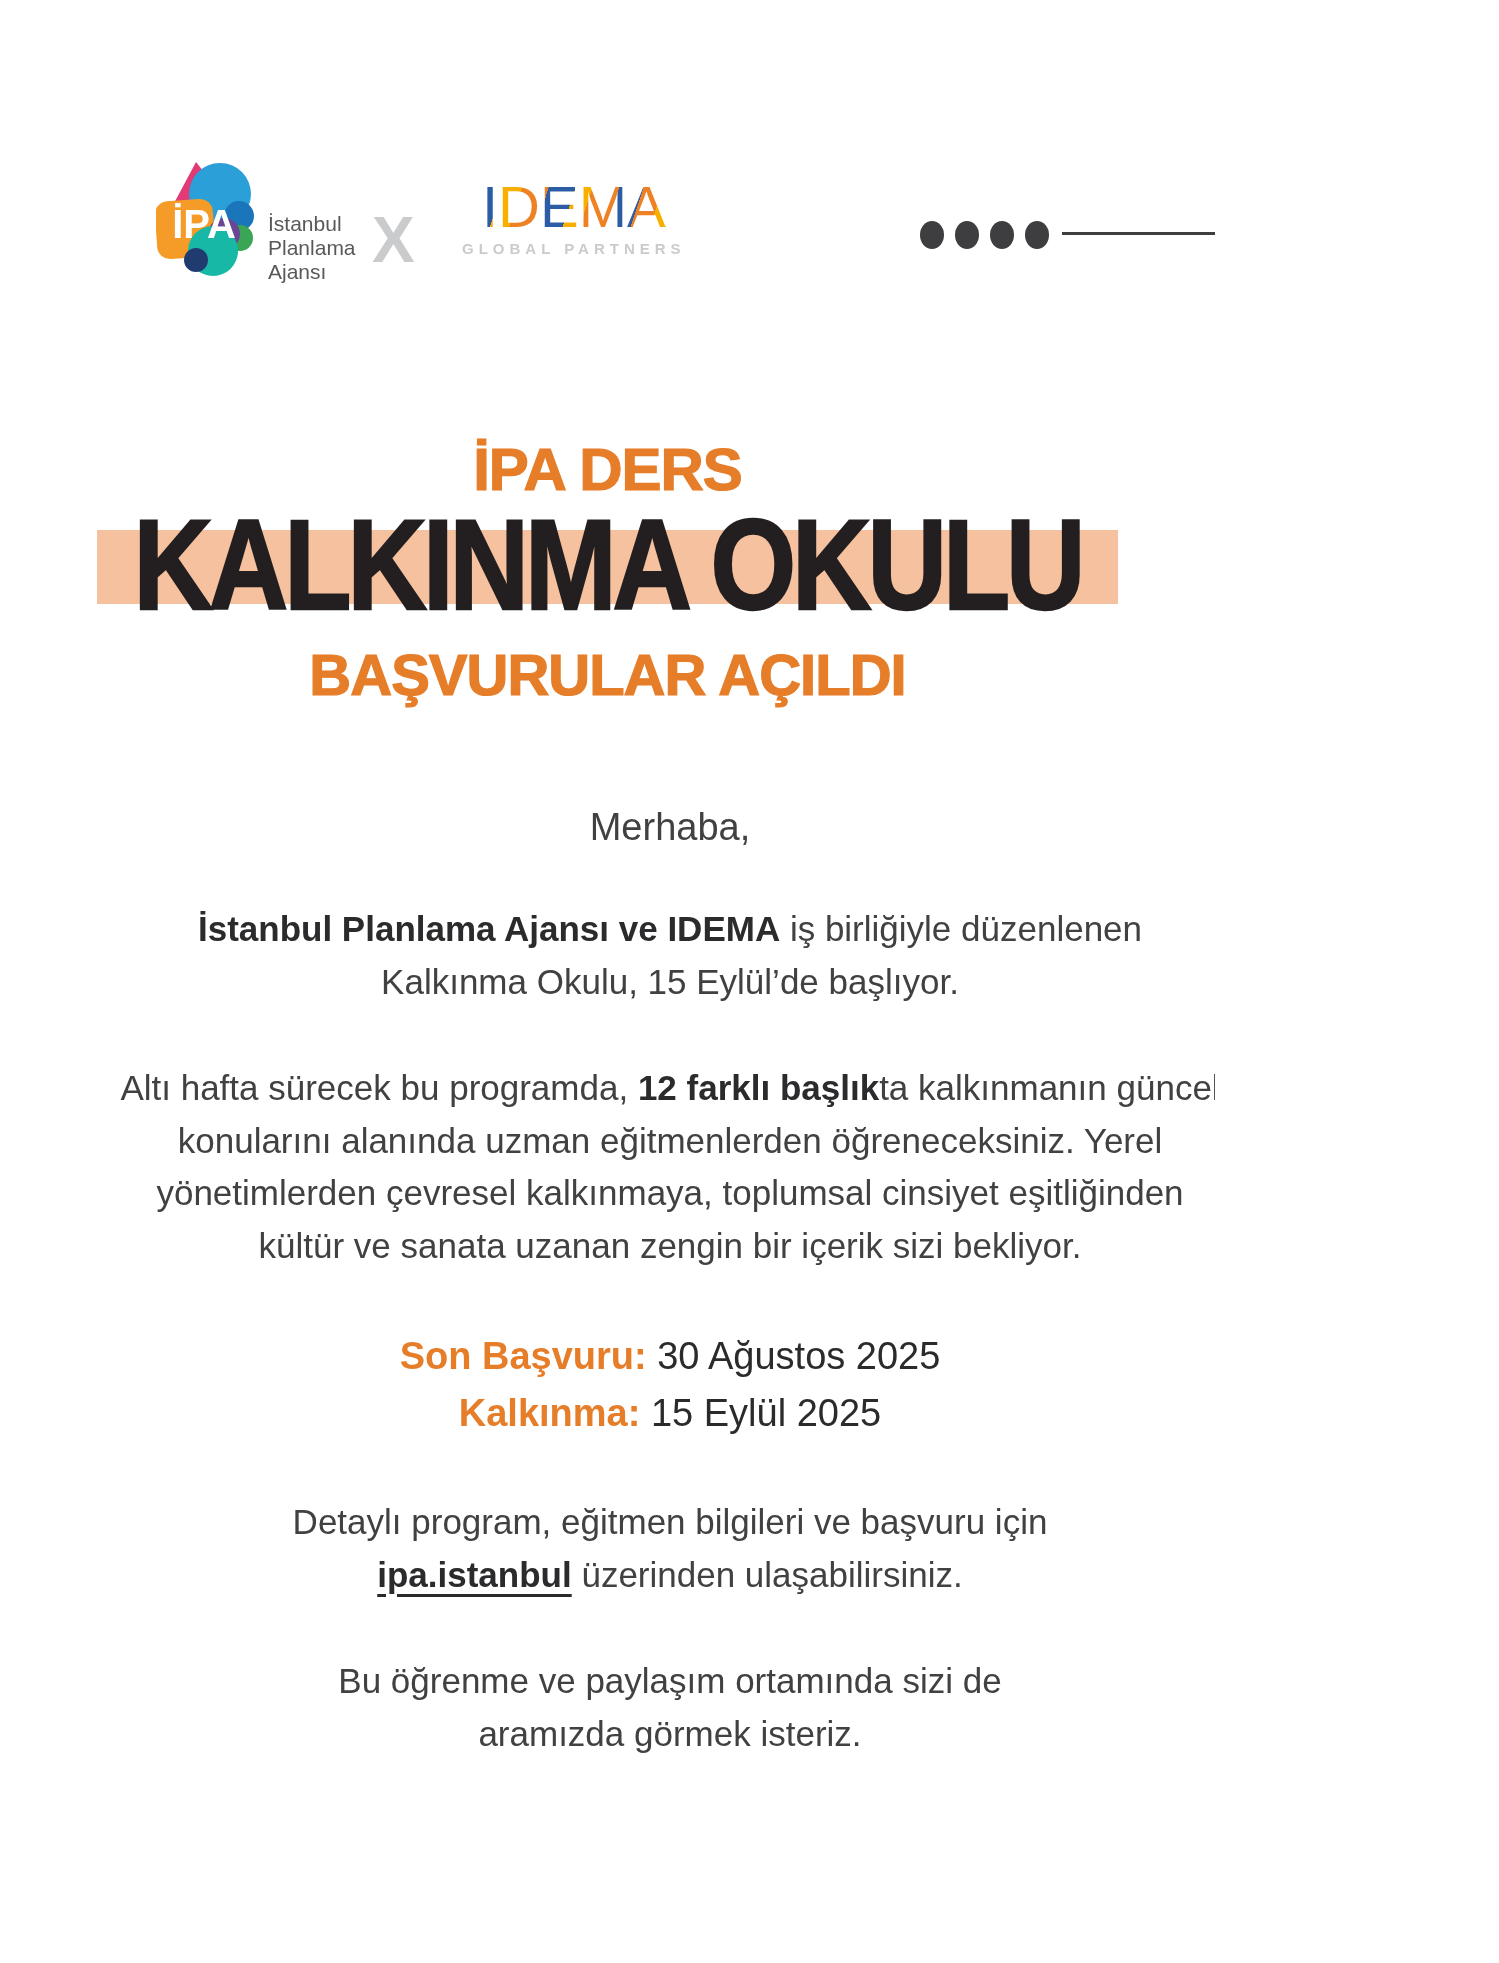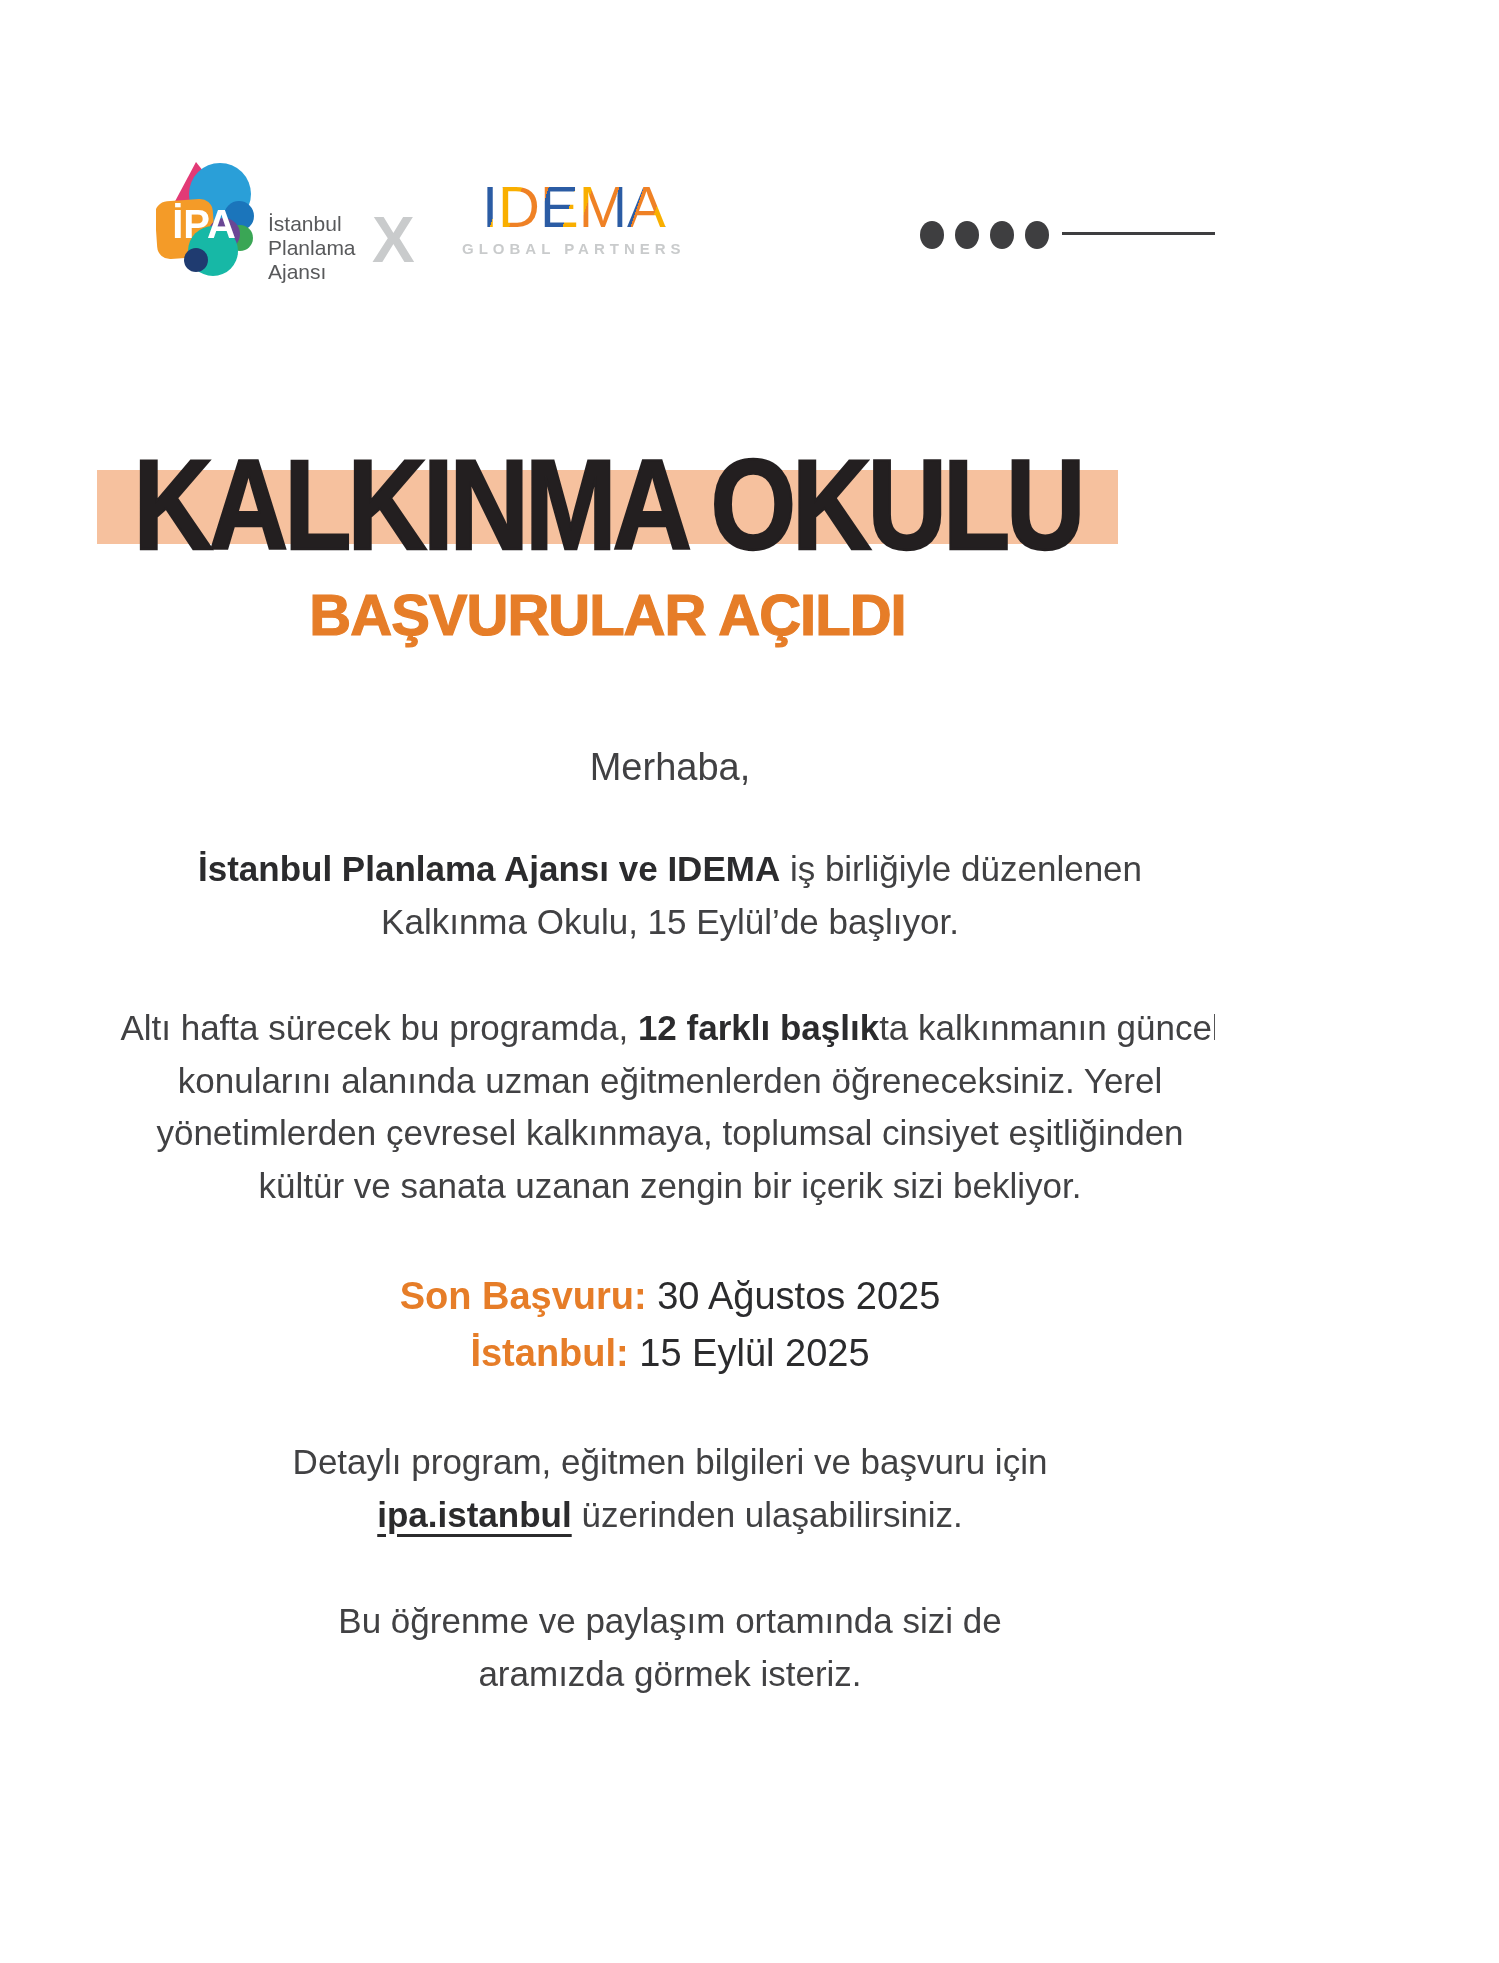--- a/index.html
+++ b/index.html
@@ -137,40 +137,41 @@
       <span></span>
       <span></span>
       <span></span>
       <span></span>
     </div>
     <div class="rule"></div>
   </header>
 
   <main class="main-area">
 
+    <div class="kicker">İPA DERS</div>
 
     <h1 class="main-title"><span class="hl"><span class="txt">KALKINMA OKULU</span></span></h1>
 
     <div class="subtitle">BAŞVURULAR AÇILDI</div>
 
     <div class="content">
 
       <p class="greeting">Merhaba,</p>
 
       <p class="para"><b>İstanbul Planlama Ajansı ve IDEMA</b><span> iş birliğiyle düzenlenen
 Kalkınma Okulu, 15 Eylül’de başlıyor.</span></p>
 
       <p class="para"><span>Altı hafta sürecek bu programda, </span><b>12 farklı başlık</b><span>ta kalkınmanın güncel
 konularını alanında uzman eğitmenlerden öğreneceksiniz. Yerel
 yönetimlerden çevresel kalkınmaya, toplumsal cinsiyet eşitliğinden
 kültür ve sanata uzanan zengin bir içerik sizi bekliyor.</span></p>
 
       <div class="dates">
         <div class="date-line"><span class="date-label">Son Başvuru:</span><span> 30 Ağustos 2025</span></div>
-        <div class="date-line"><span class="date-label">İstanbul:</span><span> 15 Eylül 2025</span></div>
+        <div class="date-line"><span class="date-label">Kalkınma:</span><span> 15 Eylül 2025</span></div>
       </div>
 
       <p class="para"><span>Detaylı program, eğitmen bilgileri ve başvuru için
 </span><span class="link">ipa.istanbul</span><span> üzerinden ulaşabilirsiniz.</span></p>
 
       <p class="para">Bu öğrenme ve paylaşım ortamında sizi de
 aramızda görmek isteriz.</p>
 
 
     </div>

